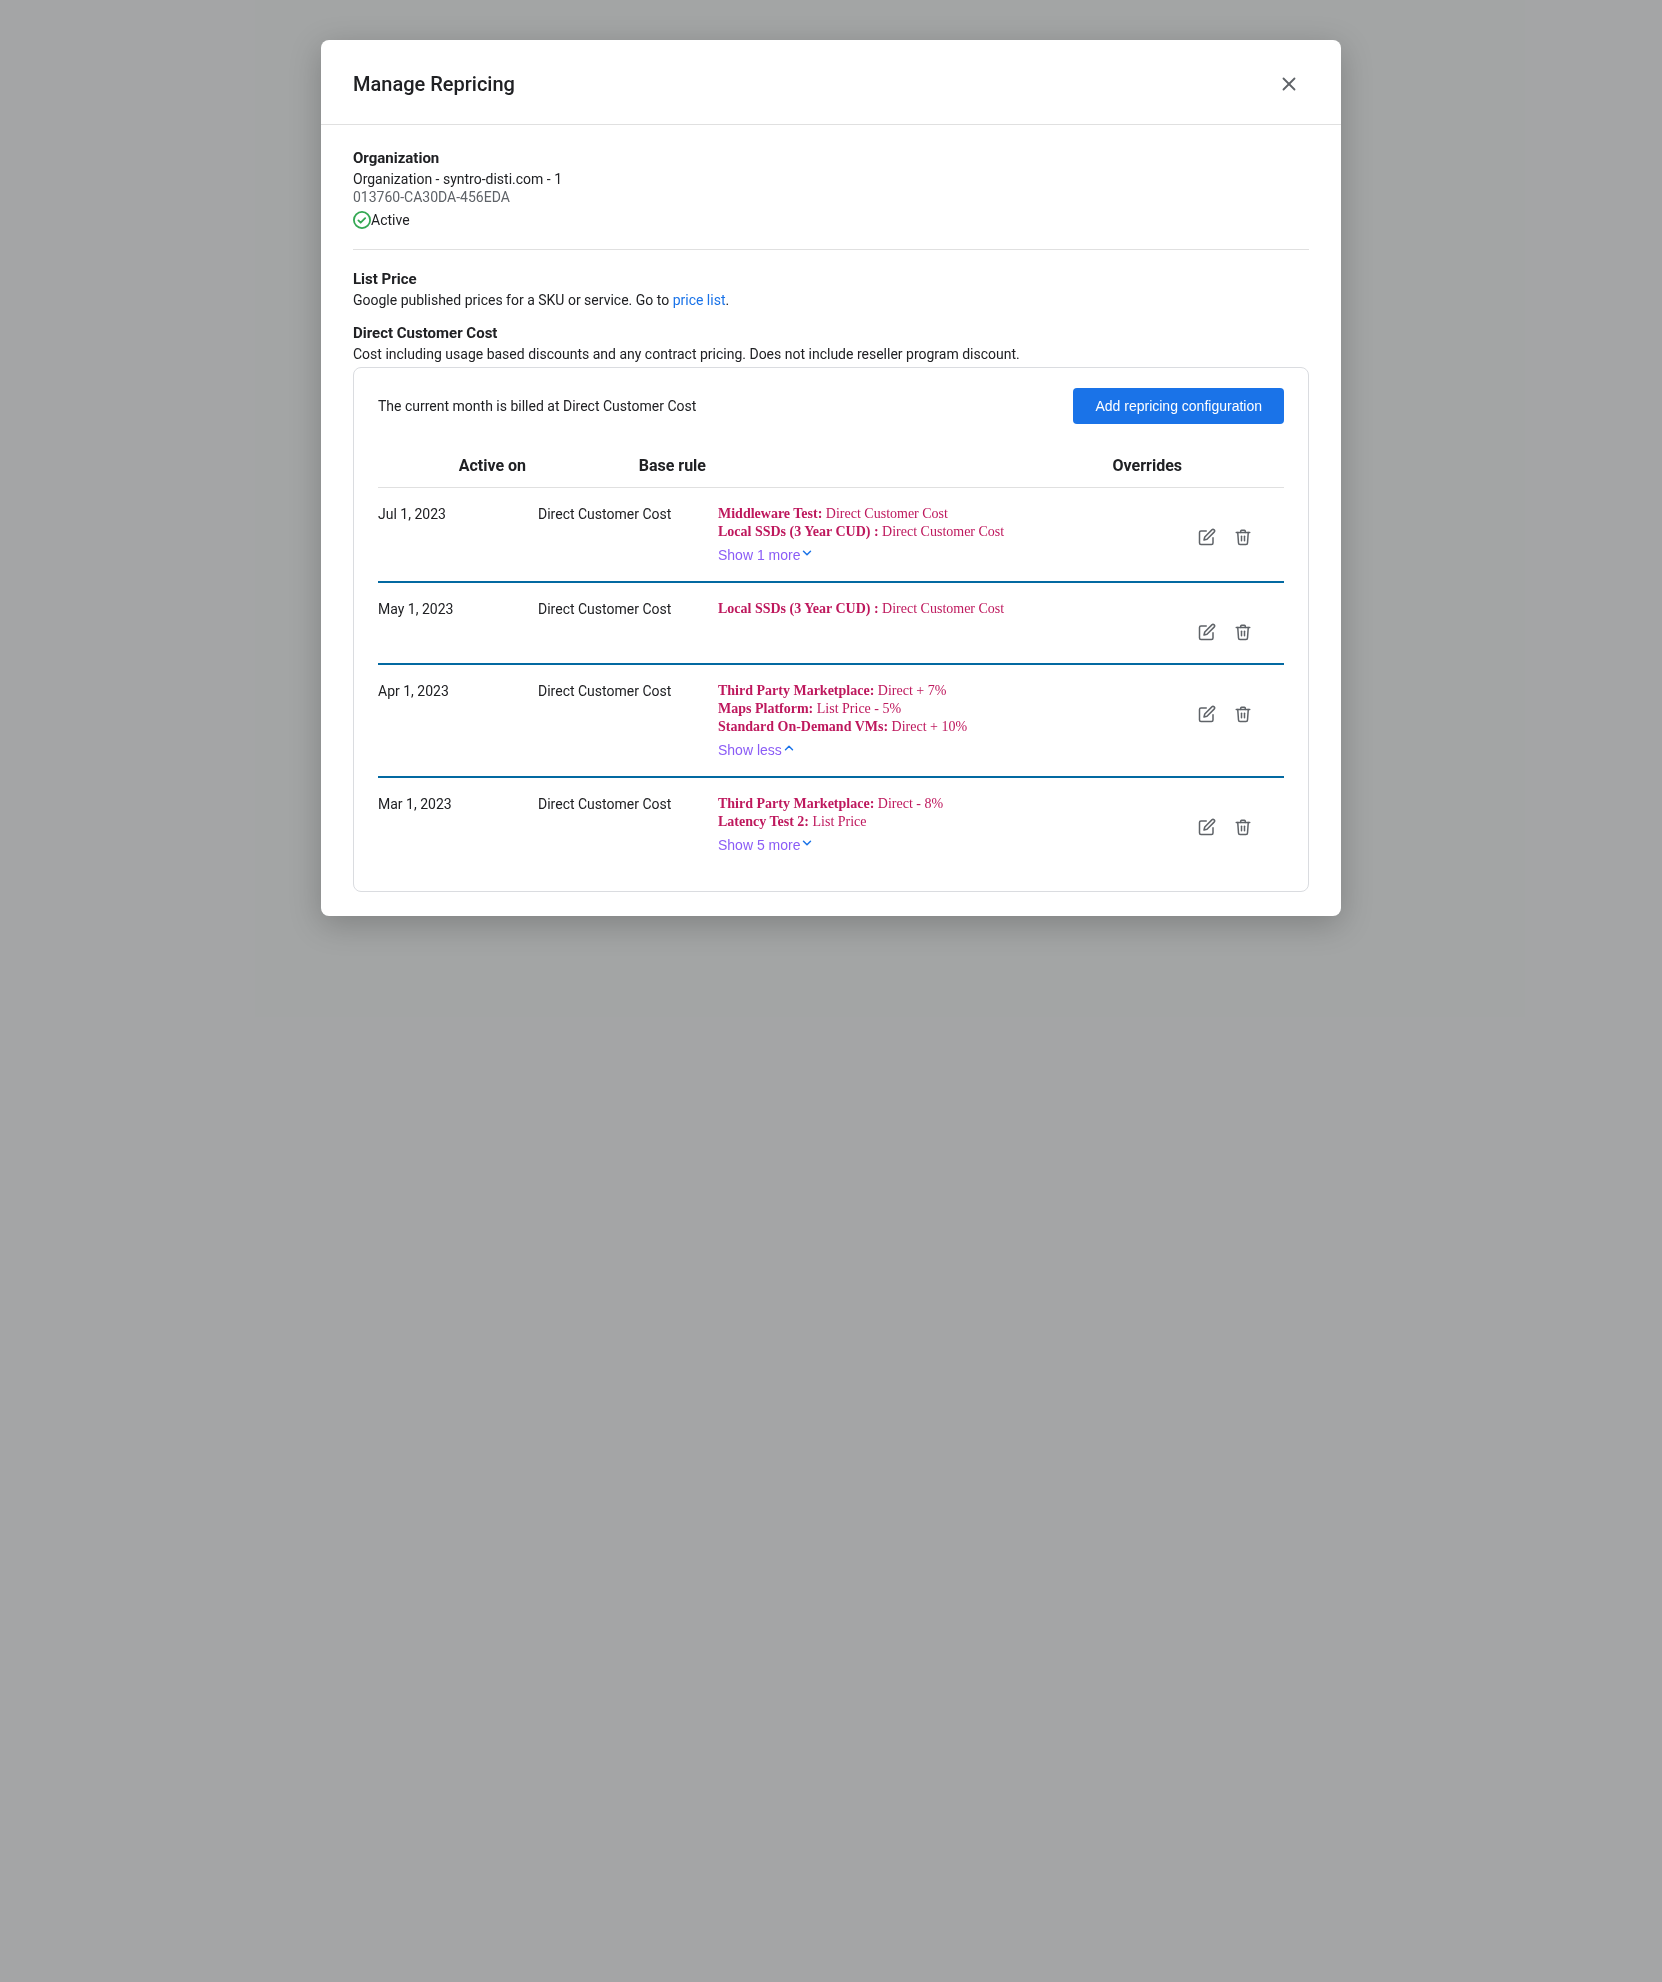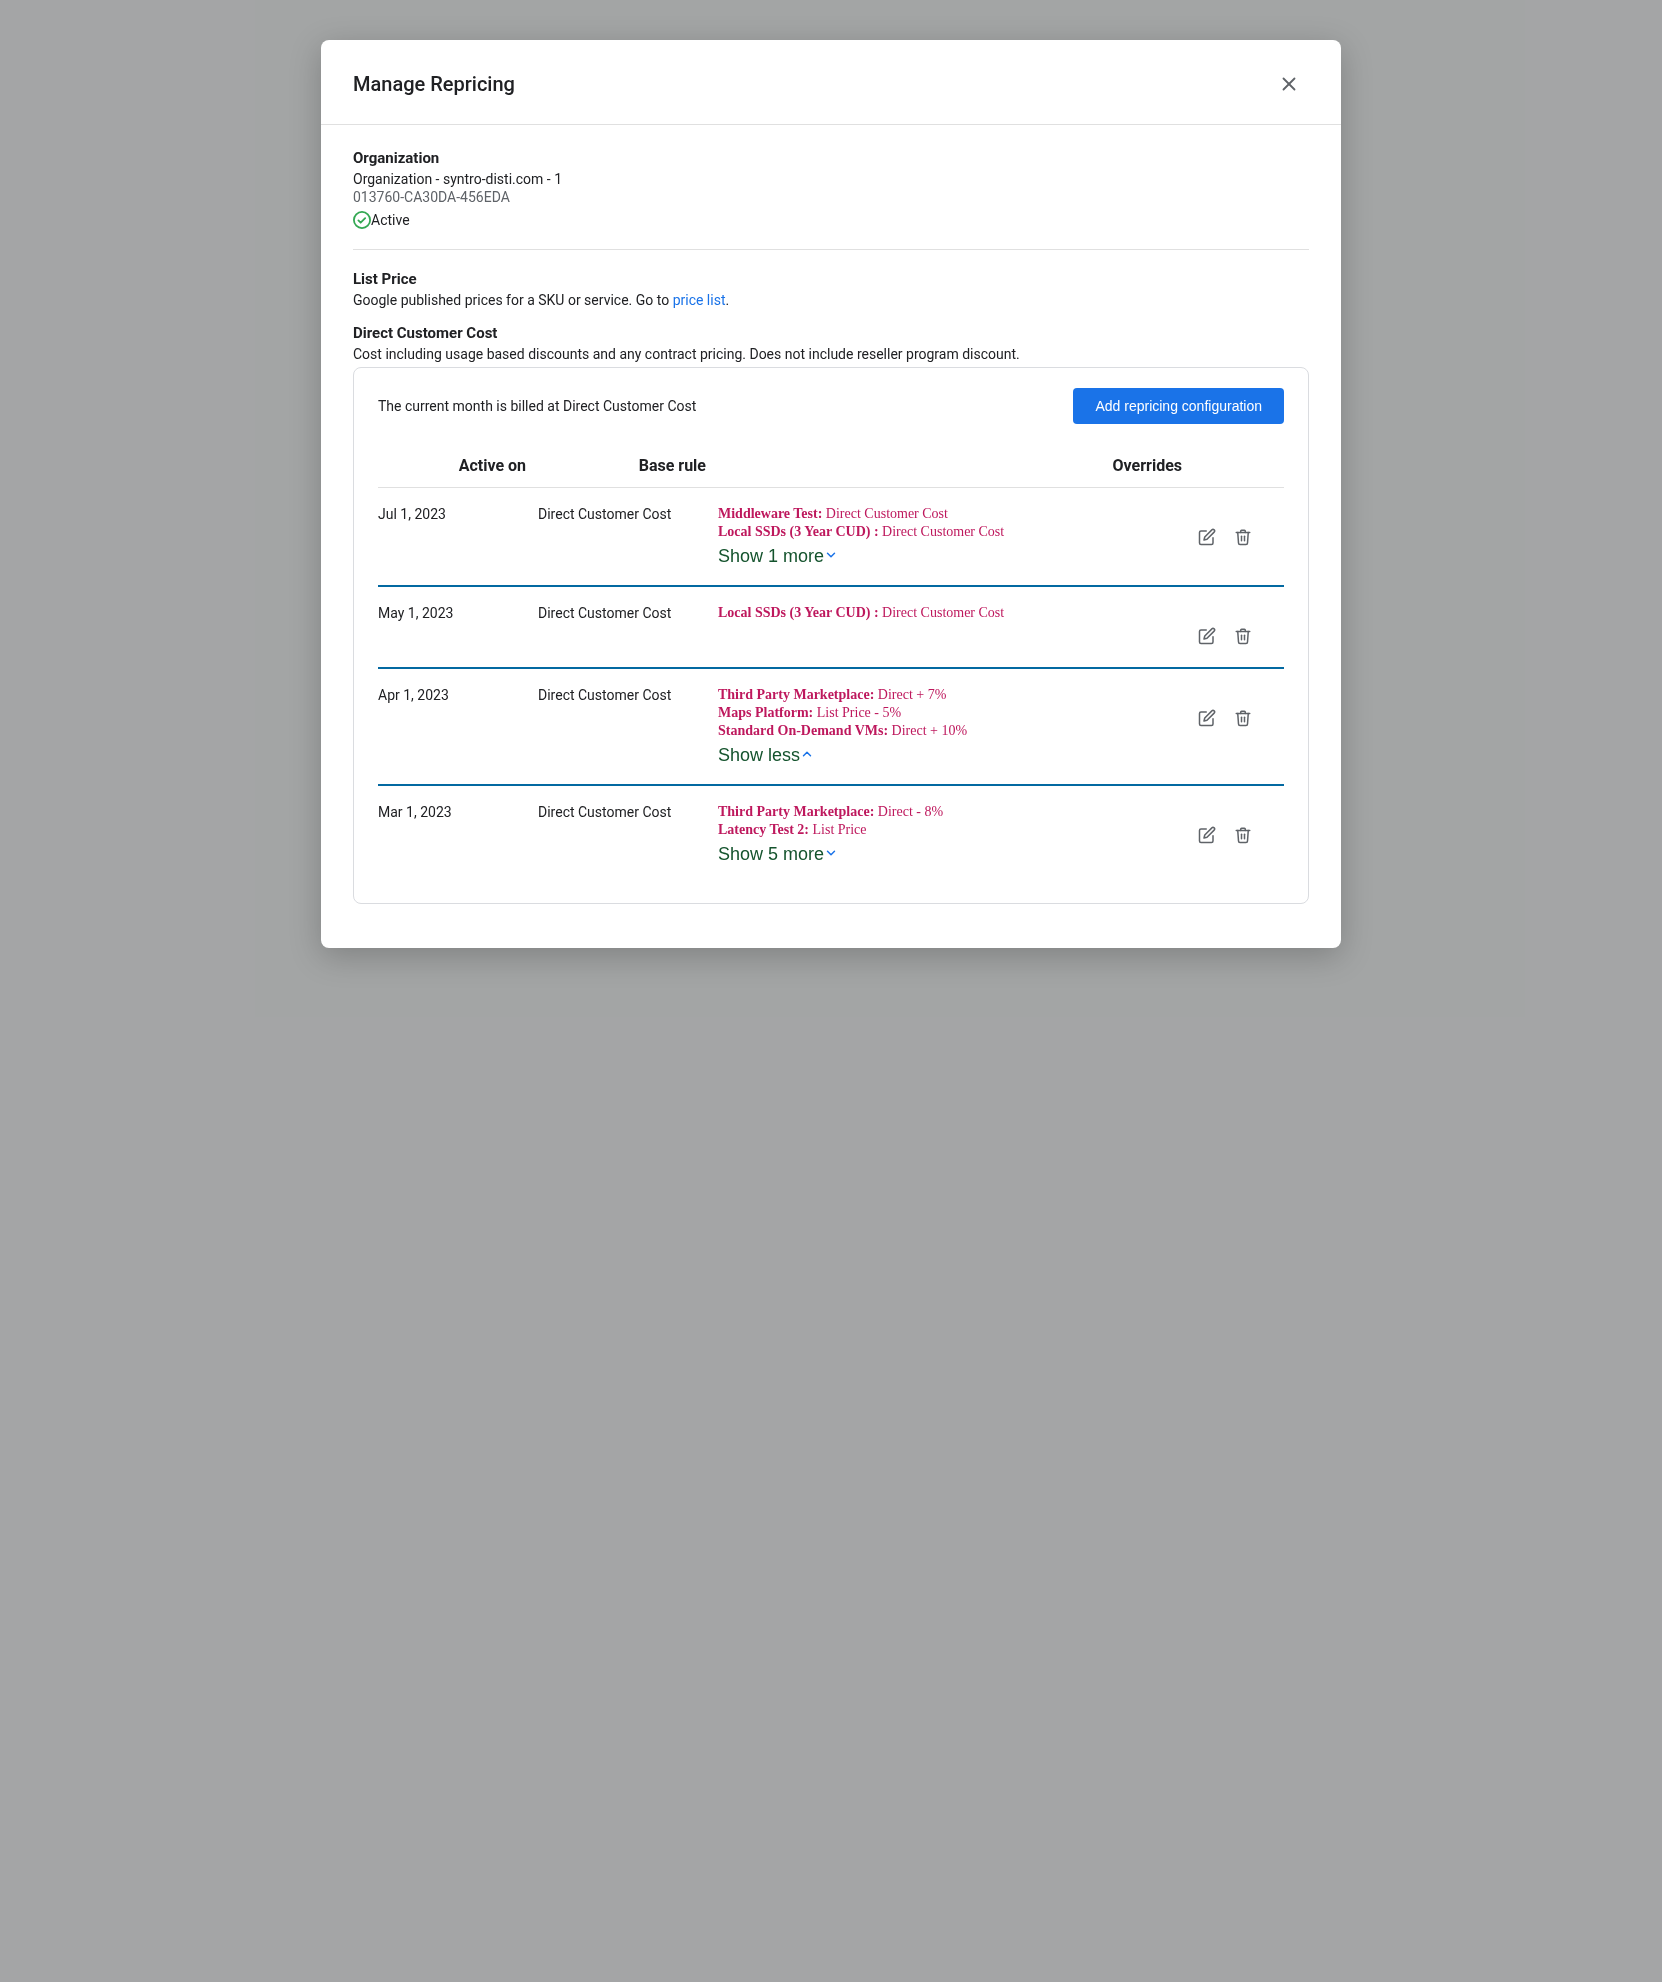--- a/index.html
+++ b/index.html
@@ -50,21 +50,21 @@
       font-size: 22px;
       display: flex;
       align-items: center;
       justify-content: center;
       width: 40px;
       height: 40px;
       border-radius: 50%;
       transition: background 0.15s;
     }
     .modal-body {
-      padding: 24px 32px 44px 32px;
+      padding: 24px 32px 24px 32px;
     }
     .section-title {
       font-size: 15px;
       font-weight: 700;
       color: #202124;
       margin-bottom: 4px;
     }
     .section-text {
       font-size: 14px;
       color: #202124;
@@ -157,22 +157,22 @@
     .override-item {
       font-size: 14px;
       color: #be185d;
       margin-bottom: 2px;
       font-family: Liberation Serif, serif;
     }
     .override-item strong {
       font-weight: 700;
     }
     .show-toggle {
-      color: #14532d;
-      font-size: 18px;
+      color: #8b5cf6;
+      font-size: 14px;
       background: none;
       border: none;
       cursor: pointer;
       display: inline-flex;
       align-items: center;
       gap: 0;
       margin-top: 4px;
       padding: 0;
     }
     .chevron {

